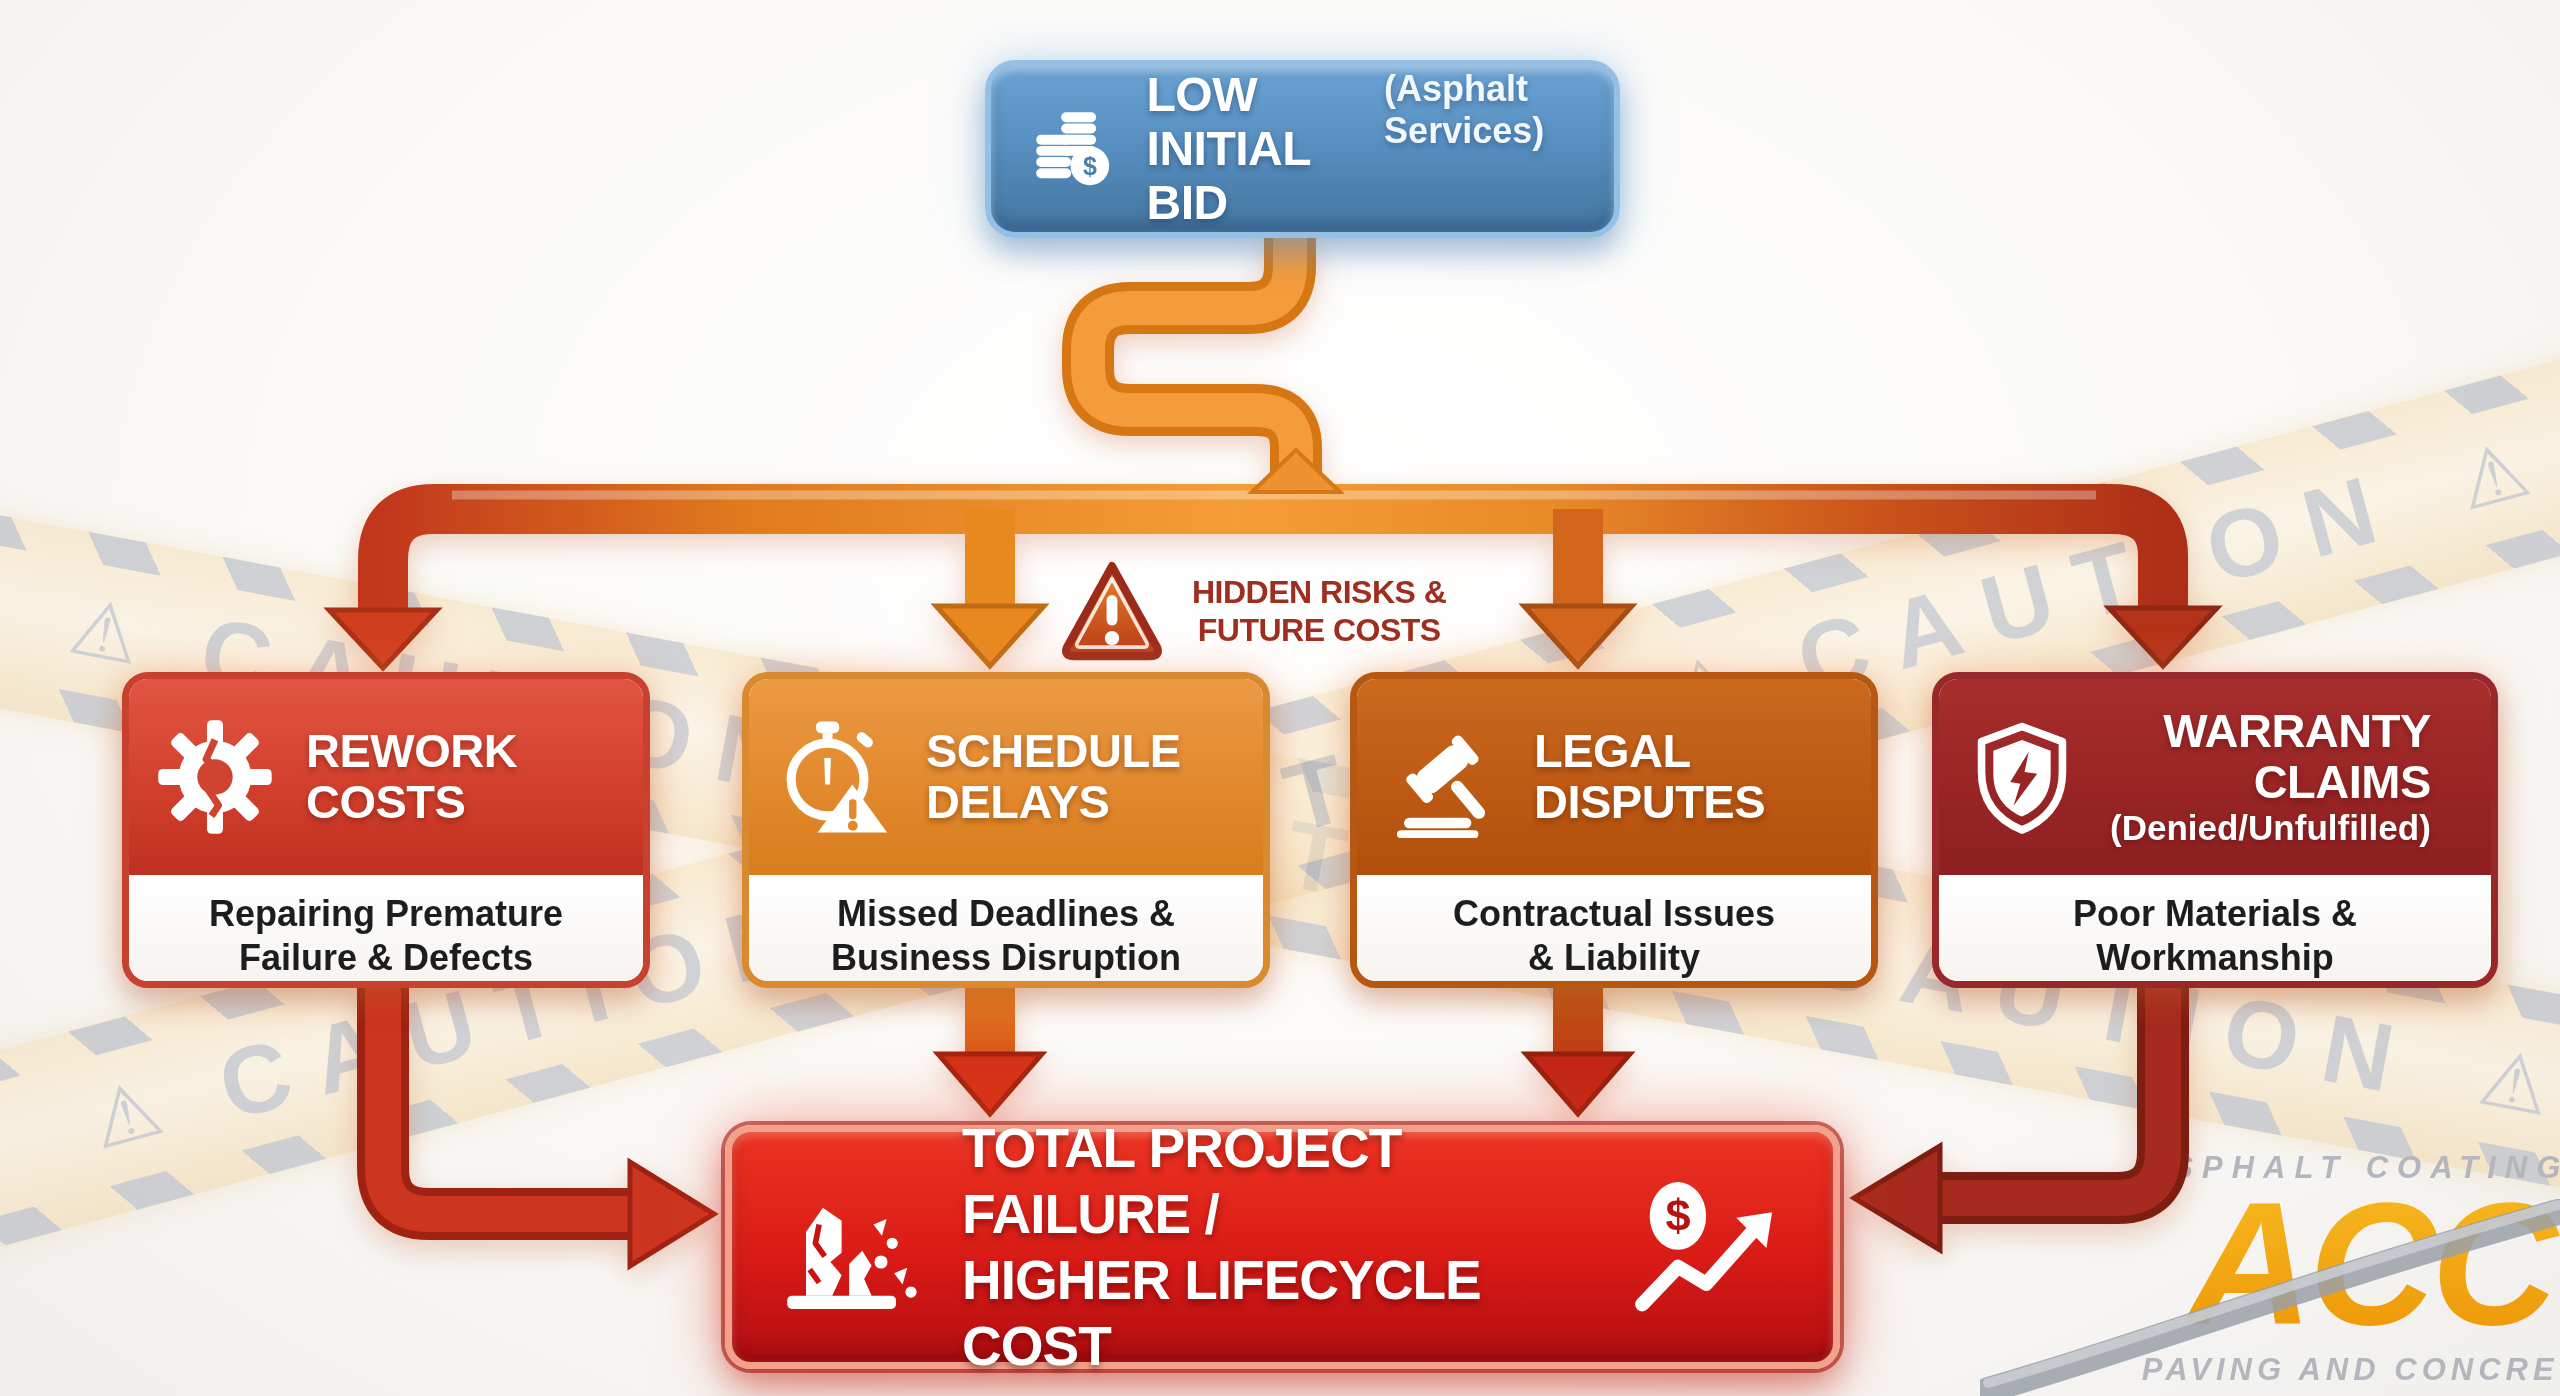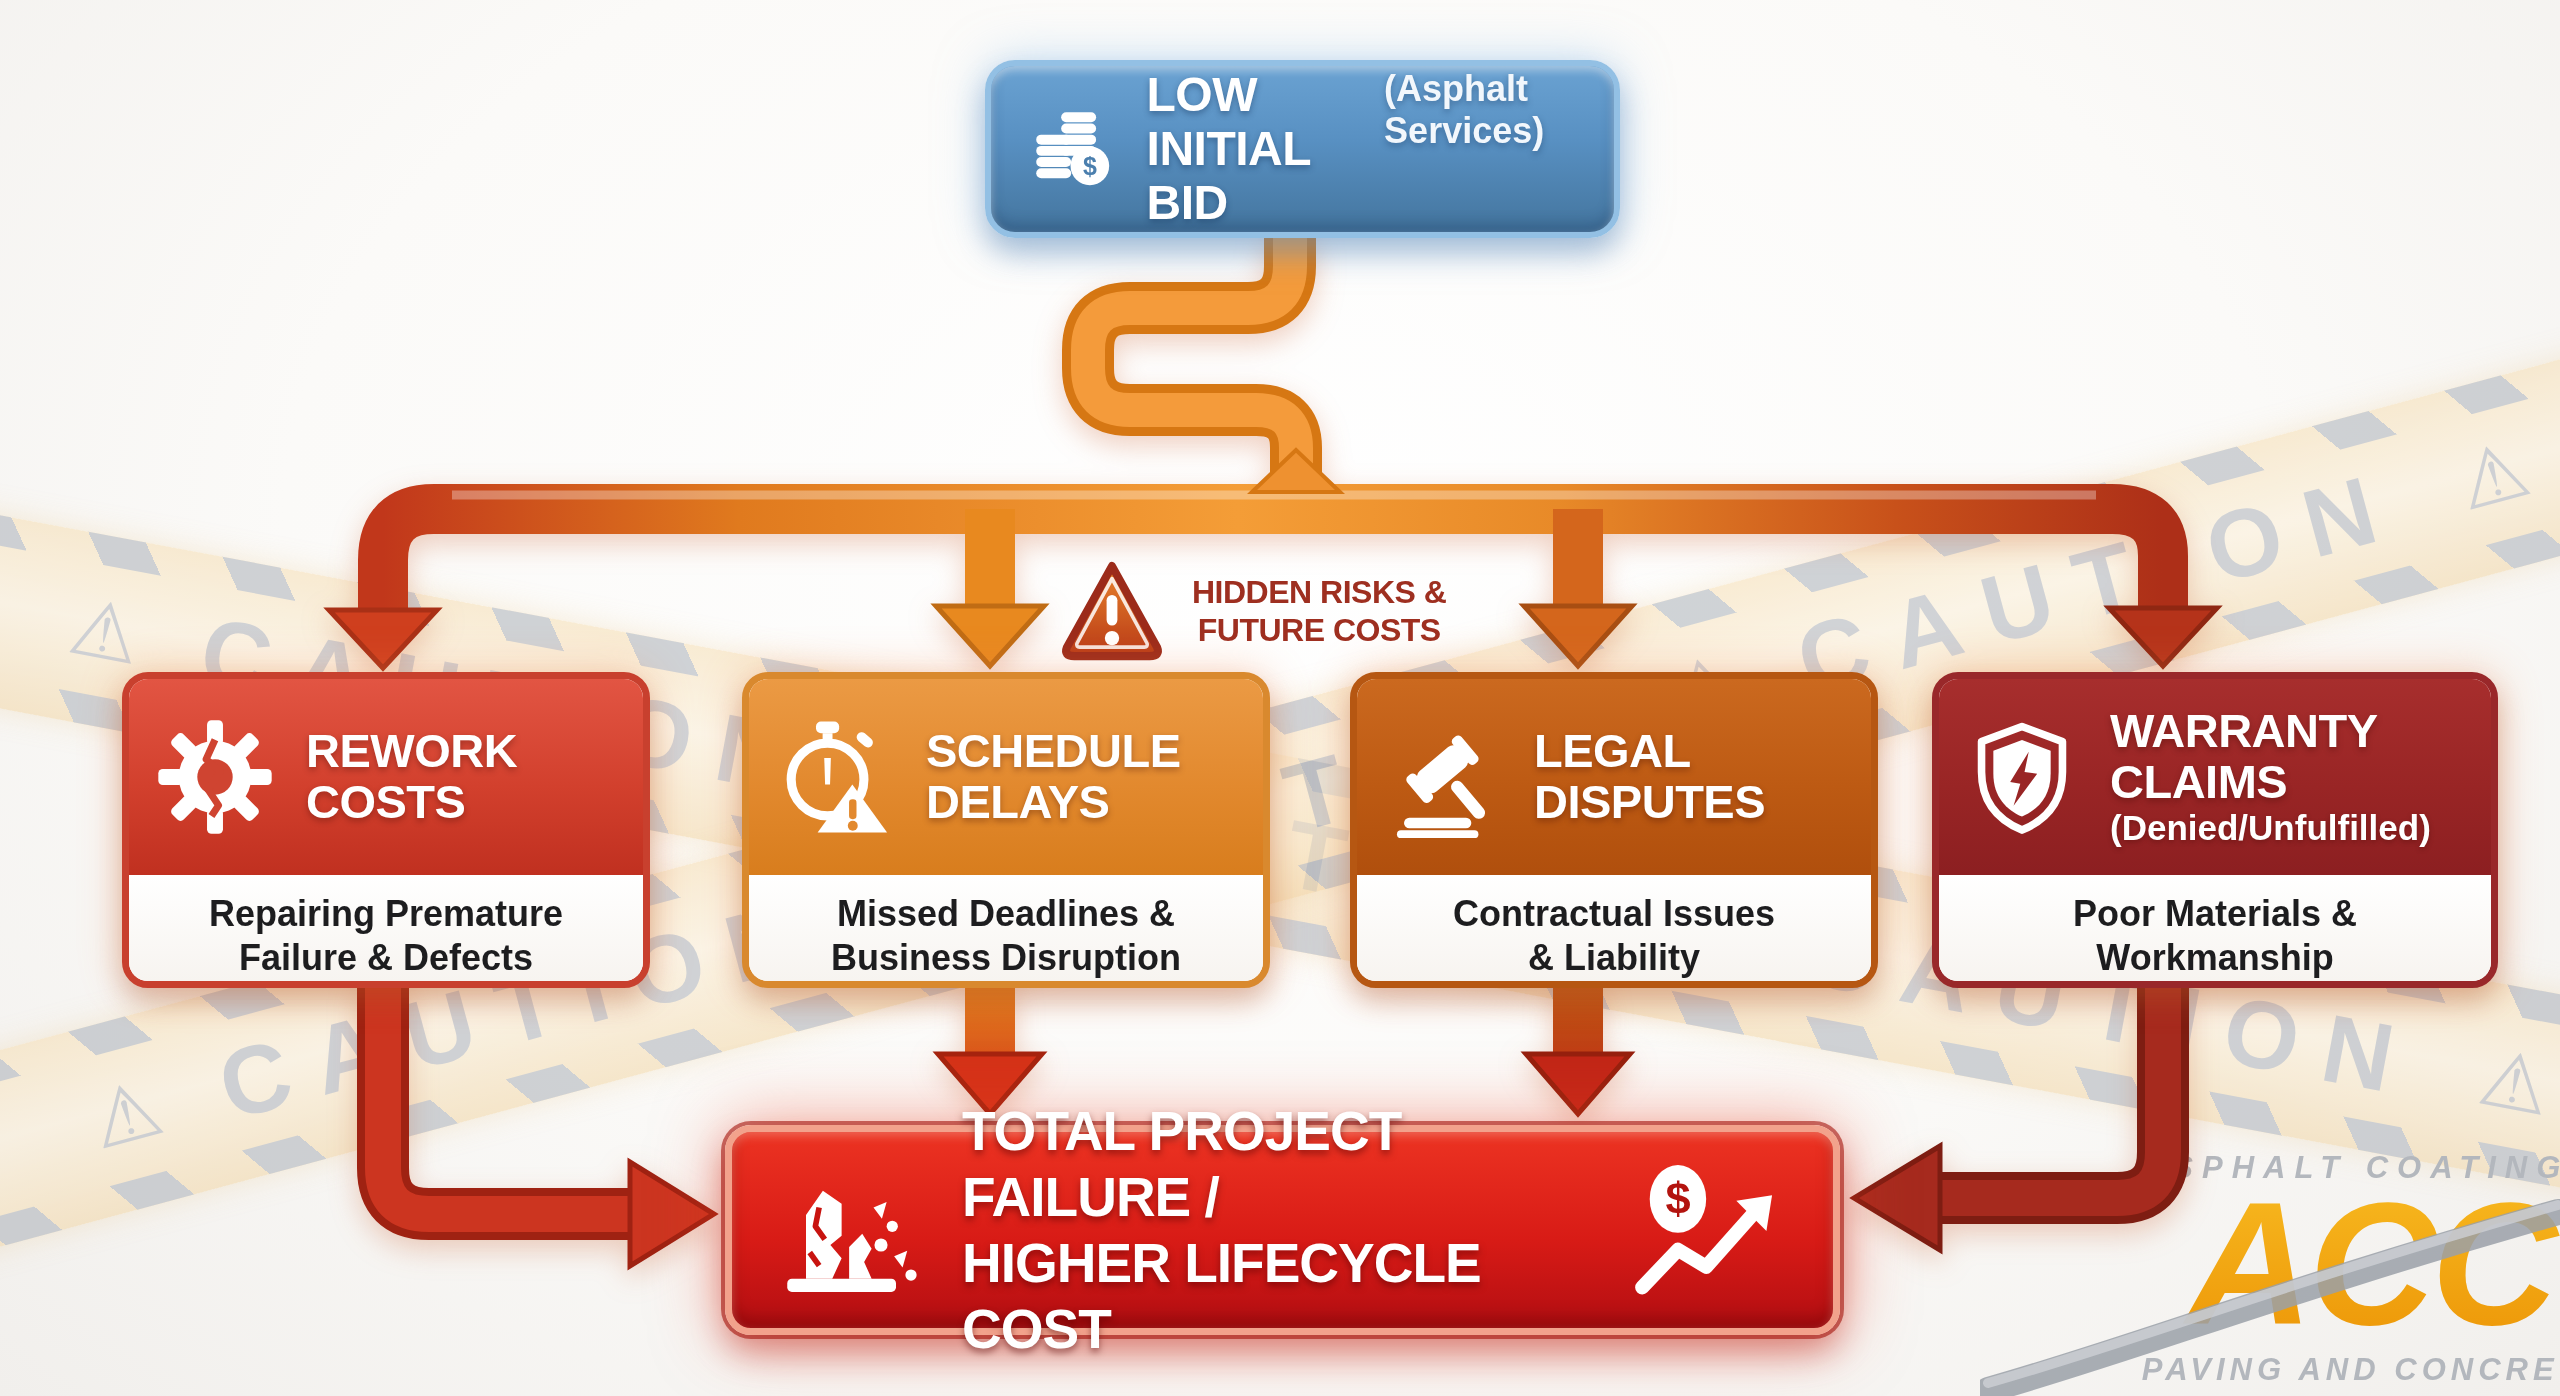--- a/index.html
+++ b/index.html
@@ -42,27 +42,27 @@
   .subttl{font-size:35px;font-weight:700;color:#fff;text-shadow:0 2px 5px rgba(60,10,0,.35);line-height:1.15;}
   .bdy-line{font-size:36px;font-weight:700;color:#1d1d1f;line-height:1.24;}
 
   .b0{left:122px;width:528px;border-color:#c8402e;}
   .b0 .hdr{background:linear-gradient(180deg,#e25543 0%,#d2402d 55%,#c03020 100%);}
   .b1{left:742px;width:528px;border-color:#d9892e;}
   .b1 .hdr{background:linear-gradient(180deg,#eb9a44 0%,#e2892e 55%,#d87d1d 100%);}
   .b2{left:1350px;width:528px;border-color:#b65712;}
   .b2 .hdr{background:linear-gradient(180deg,#cb691f 0%,#bd5a13 55%,#b04f0d 100%);}
   .b3{left:1932px;width:566px;border-color:#99282a;}
-  .b3 .hdr{background:linear-gradient(180deg,#a72e2d 0%,#992525 55%,#8c1f21 100%);}
+  .b3 .hdr{background:linear-gradient(180deg,#a72e2d 0%,#992525 55%,#8c1f21 100%);text-align:right;}
 
   .warnlabel{position:absolute;left:1058px;top:552px;z-index:4;display:flex;align-items:center;gap:26px;}
   .warn-lines{display:flex;flex-direction:column;align-items:center;}
   .warn-line{font-size:32px;font-weight:800;color:#9e2f20;letter-spacing:-.5px;line-height:1.18;text-shadow:0 2px 4px rgba(255,255,255,.8);}
 
-  .bottombox{left:725px;top:1125px;width:1115px;height:210px;z-index:5;border-radius:26px;
+  .bottombox{left:725px;top:1125px;width:1115px;height:244px;z-index:5;border-radius:26px;
     border:7px solid #f2a28c;background:linear-gradient(180deg,#ec3322 0%,#d81b16 55%,#b30e12 100%);
     box-shadow:0 0 0 4px rgba(165,20,12,.6),0 18px 32px rgba(180,20,10,.38),0 0 70px rgba(240,70,40,.5),inset 0 4px 10px rgba(255,200,180,.35),inset 0 -10px 16px rgba(90,0,0,.35);
     display:flex;align-items:center;gap:36px;padding:0 44px;}
   .bottom-lines{flex:1;display:flex;flex-direction:column;align-items:center;}
   .bottom-line{font-size:55px;font-weight:800;color:#fff;letter-spacing:-1px;line-height:1.2;text-shadow:0 4px 7px rgba(80,0,0,.5);}
 
   
   .logo{position:absolute;left:1980px;top:1128px;z-index:2;}
   .logo text{font-family:"Liberation Sans", sans-serif;}
 </style>

